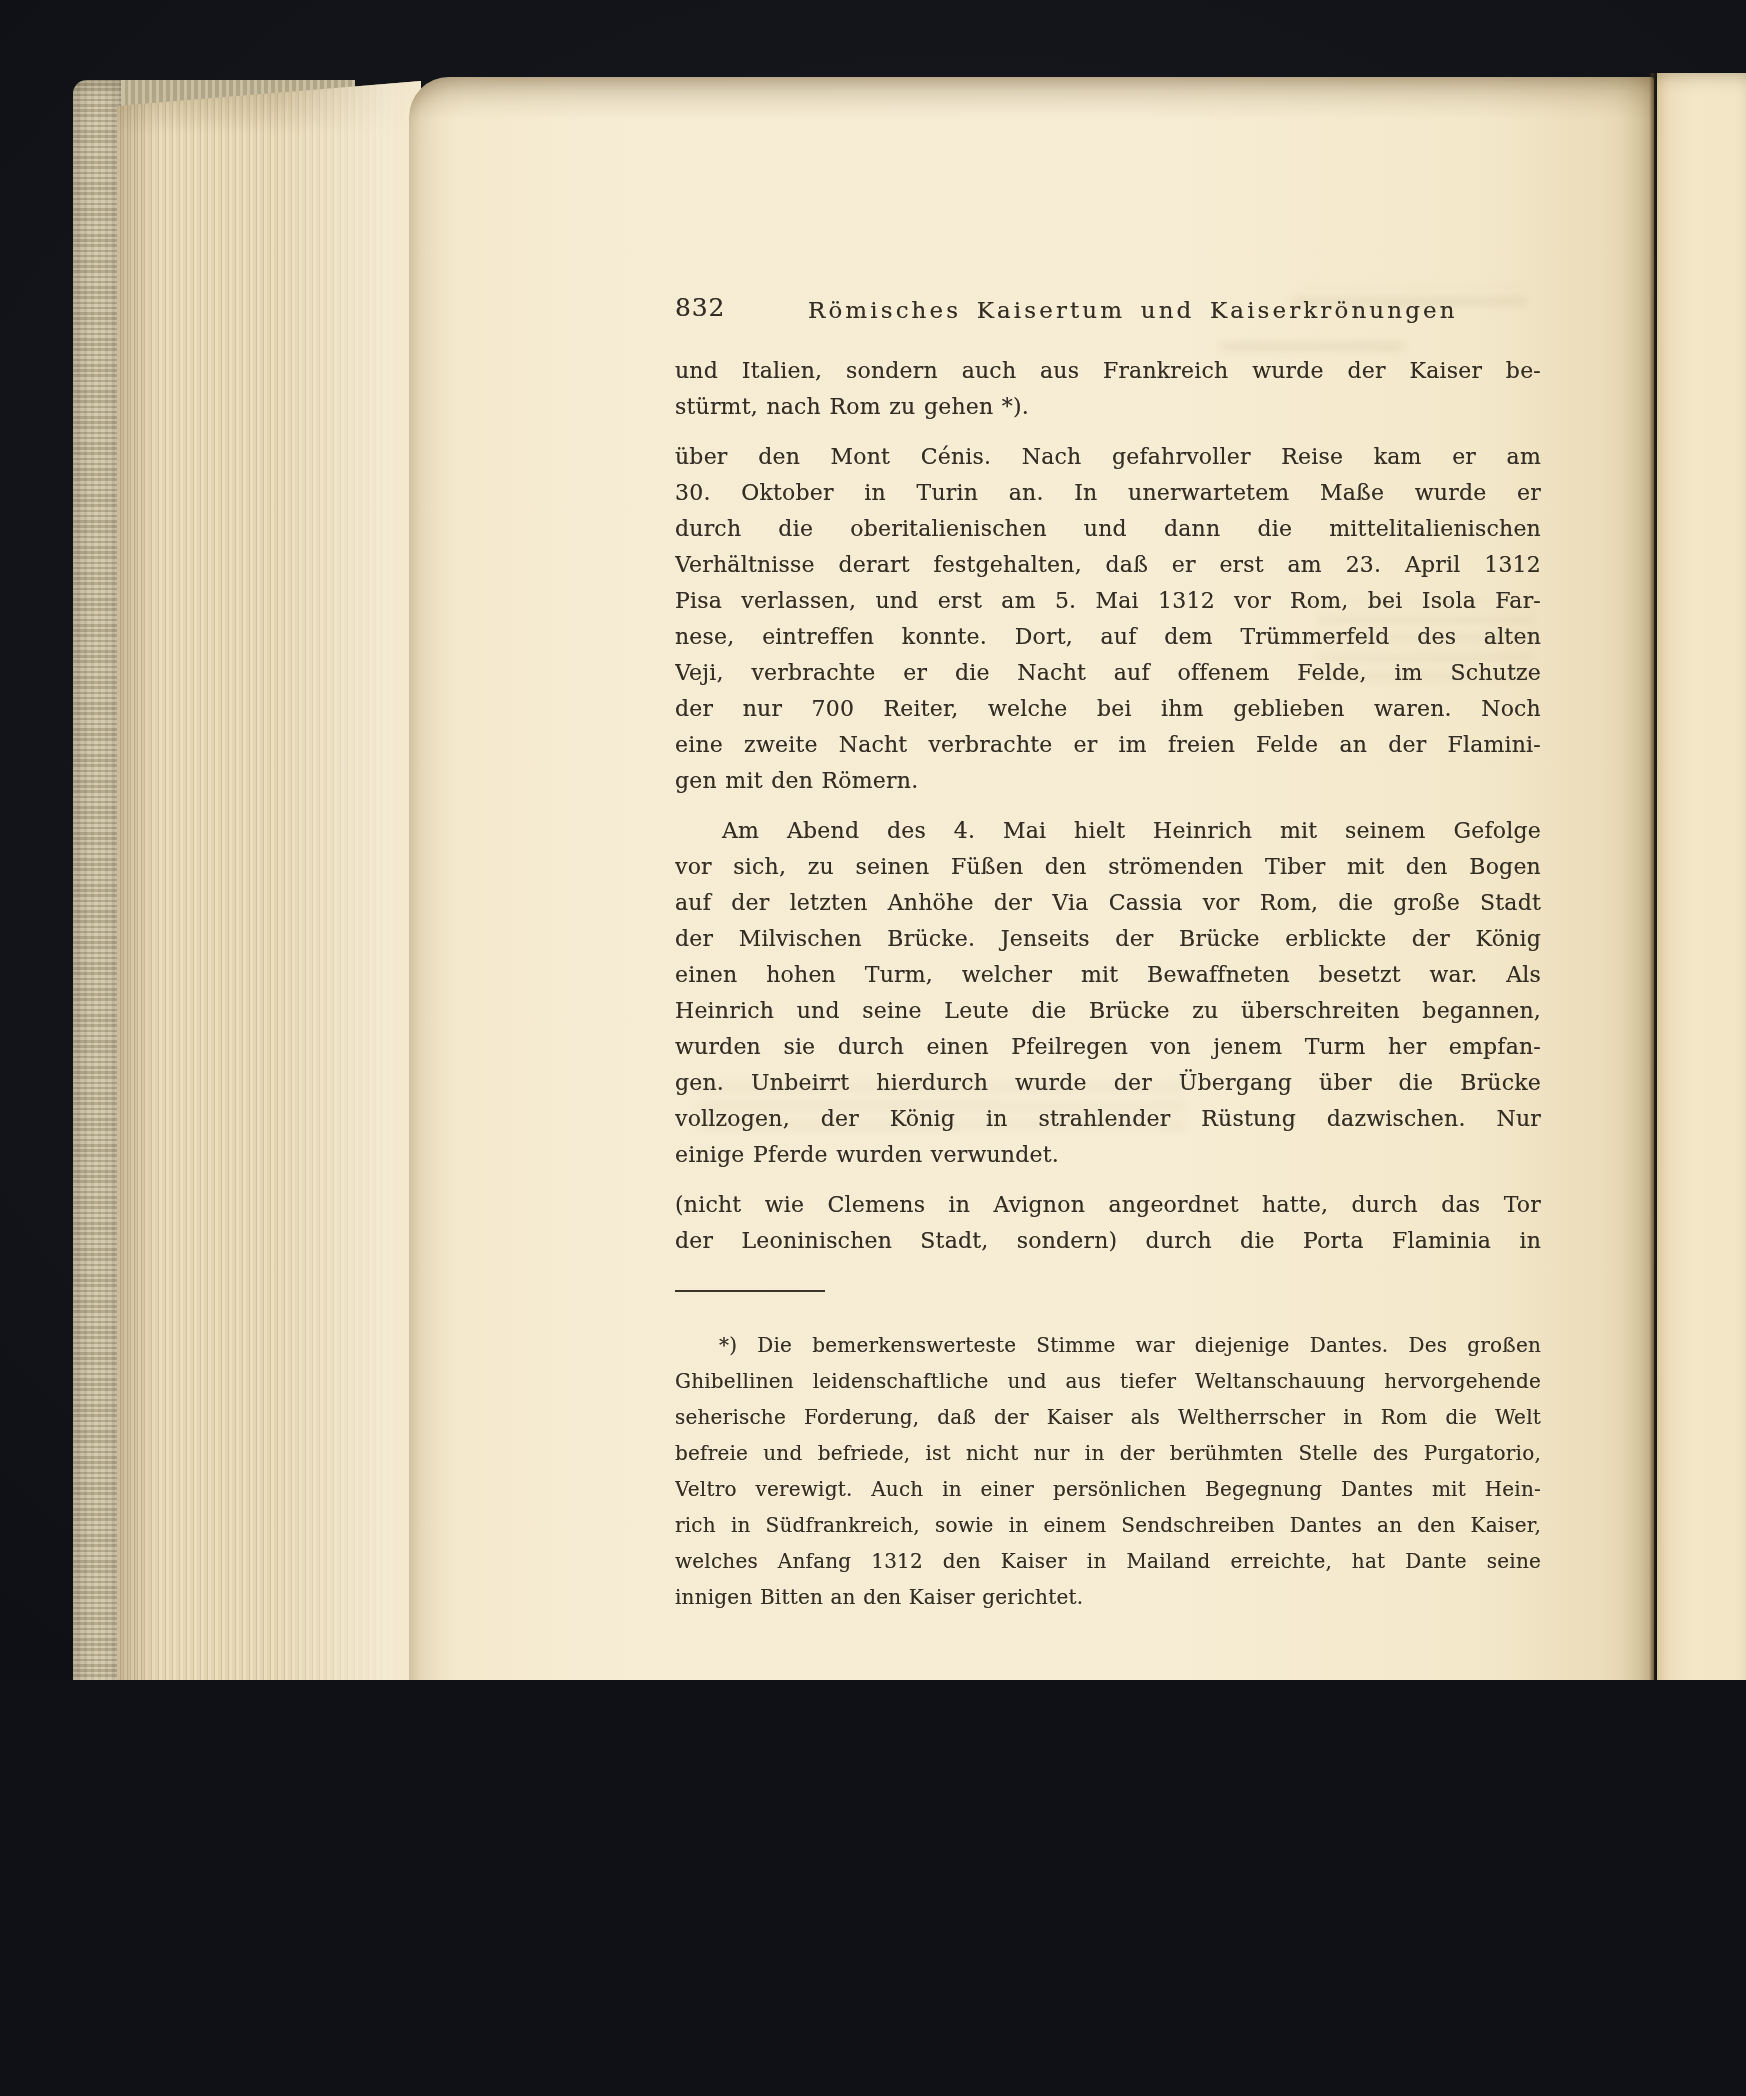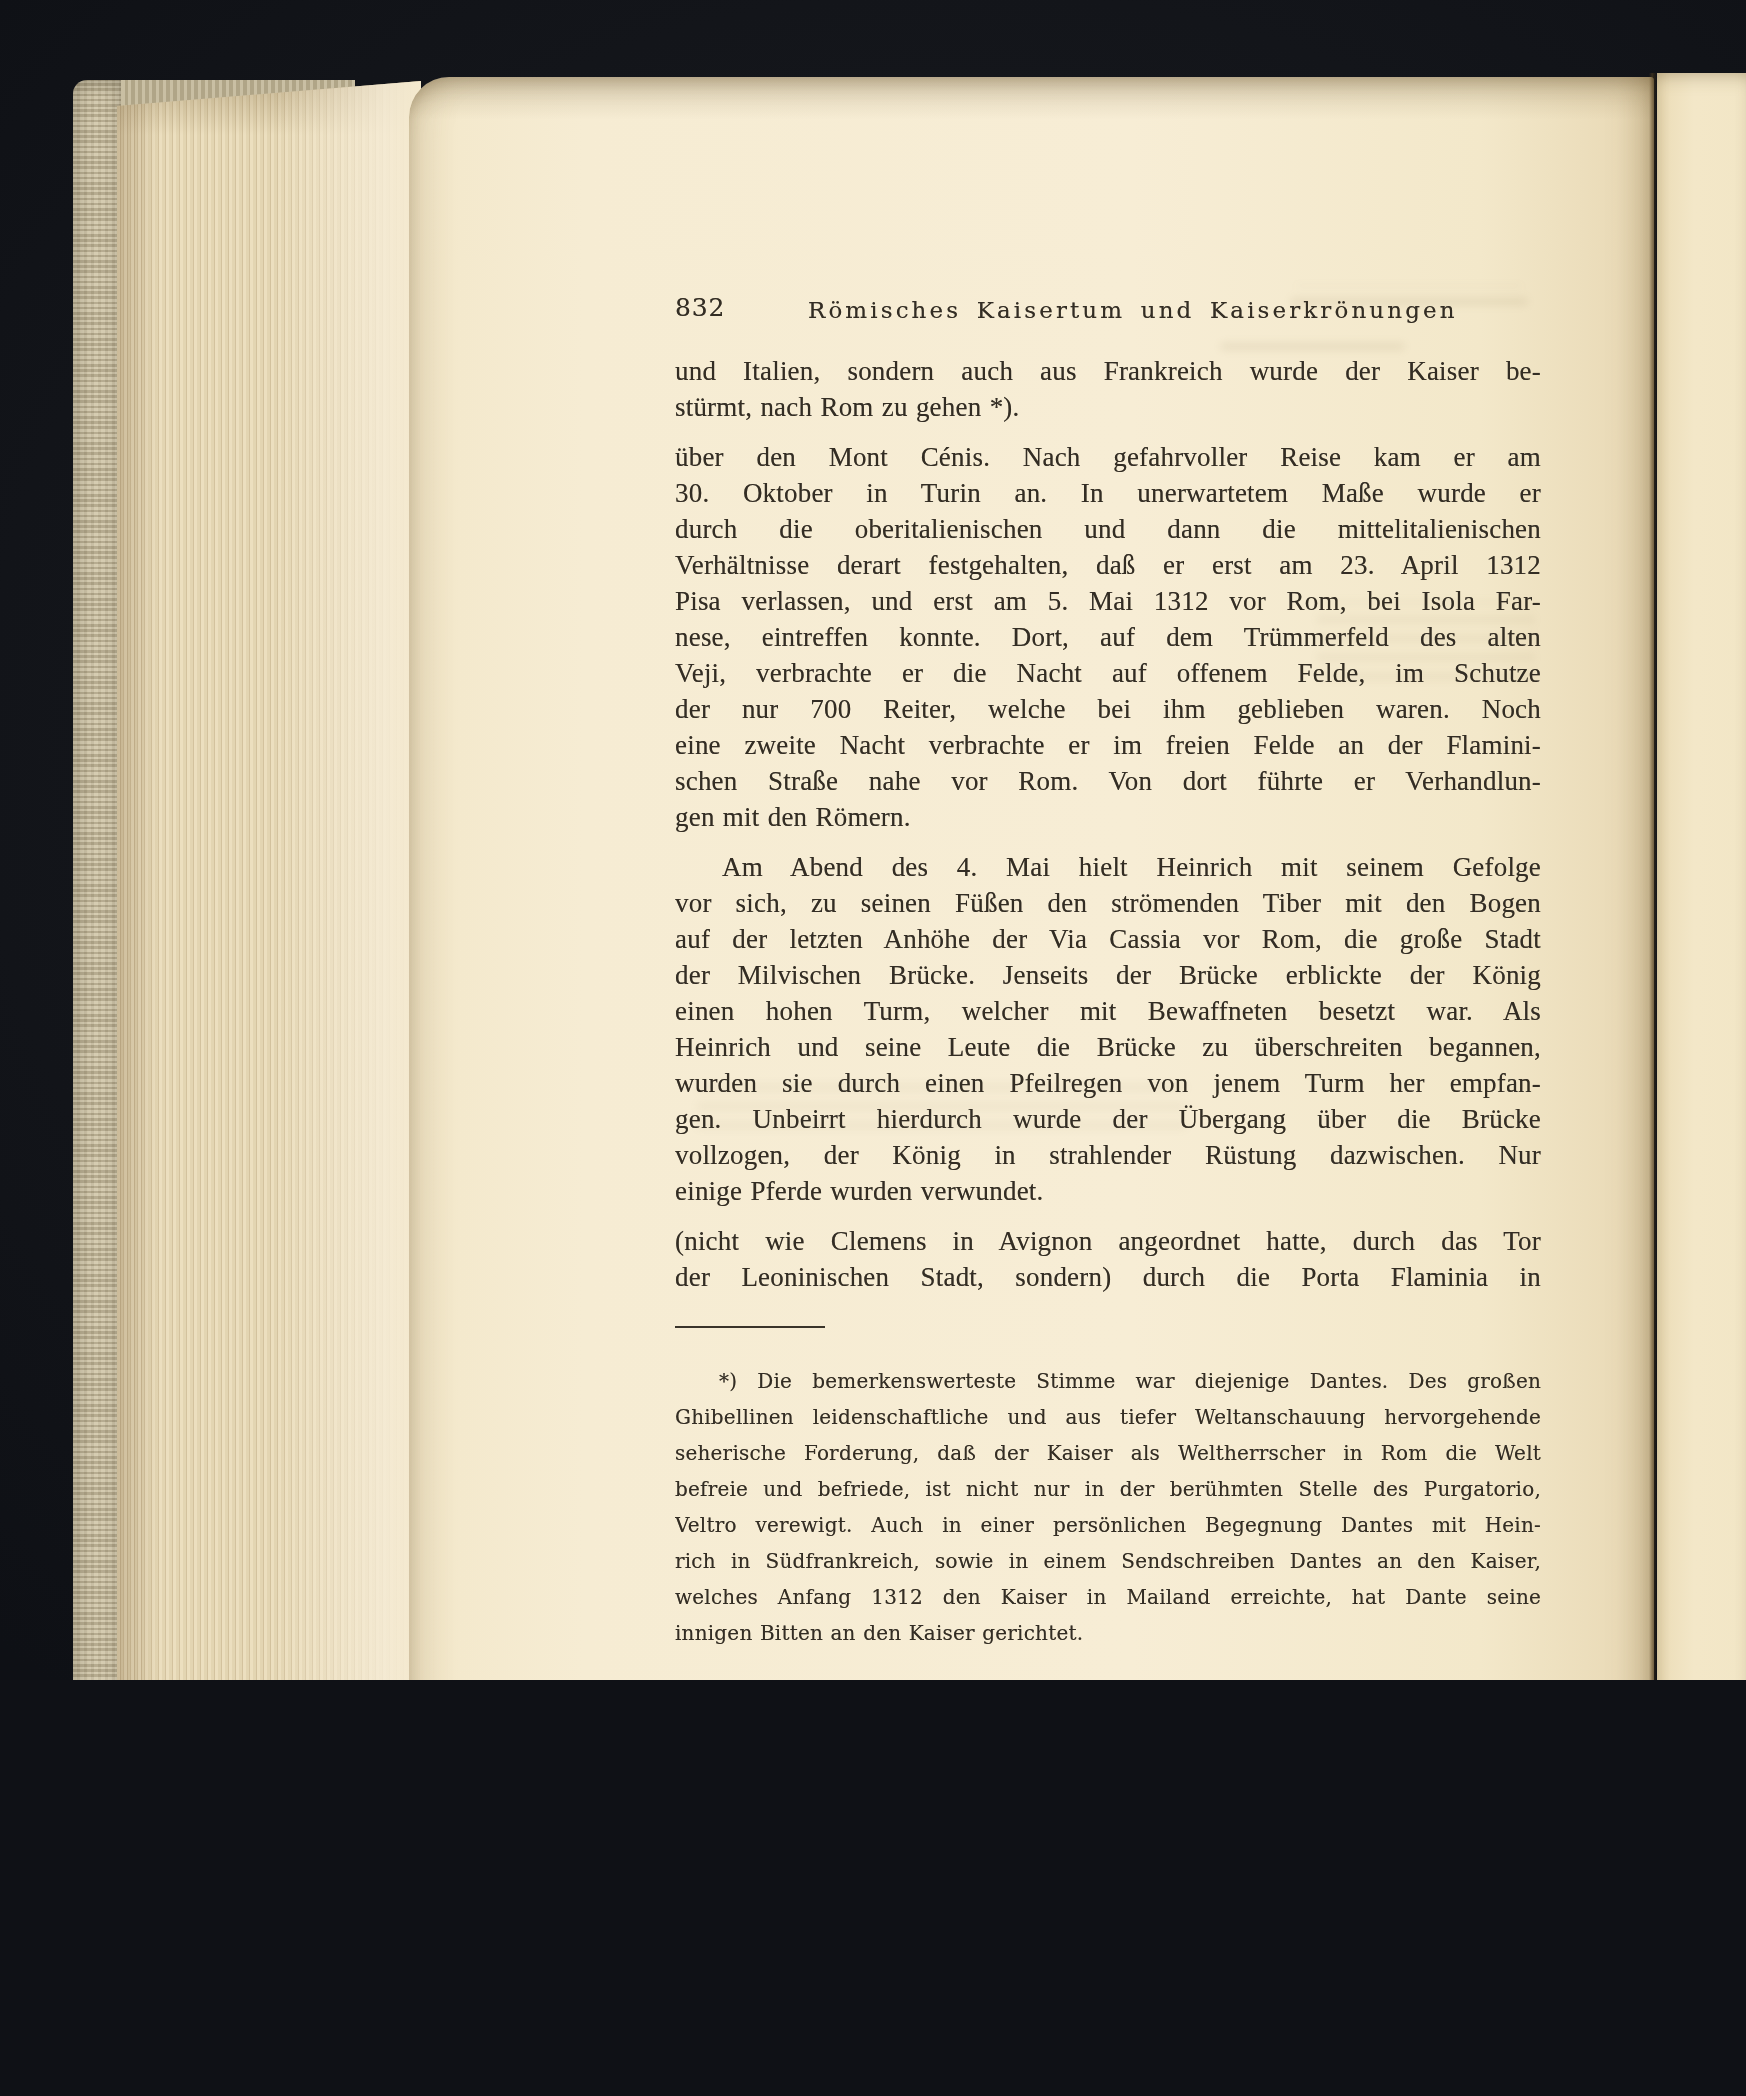--- a/index.html
+++ b/index.html
@@ -54,22 +54,22 @@
 
   
   .ink{color:#332d24;text-shadow:0 0 0.6px rgba(51,45,36,.5);}
   .header{left:266px;top:213px;width:866px;height:36px;}
   .pagenum{left:0;top:0;font-size:25px;line-height:36px;letter-spacing:0.9px;position:absolute;}
   .runhead{left:133px;top:1.7px;font-size:23px;line-height:36px;letter-spacing:3.1px;word-spacing:5.2px;position:absolute;}
 
   .textblock{left:266px;top:276px;width:866px;position:absolute;}
   .para{position:relative;}
   .para + .para{margin-top:14px;}
-  .ln{position:relative;height:36px;line-height:36px;font-size:27px;overflow:hidden;
-      text-align:justify;letter-spacing:0.2px;word-spacing:1.3px;font-family:Liberation Serif, serif;}
+  .ln{position:relative;height:36px;line-height:36px;font-size:22px;overflow:hidden;
+      text-align:justify;letter-spacing:0.2px;word-spacing:1.3px;}
   .fln{position:relative;height:36px;line-height:36px;font-size:20px;overflow:hidden;
       text-align:justify;letter-spacing:0.2px;word-spacing:0.9px;}
   .j{text-align-last:justify;}
   .e{text-align-last:left;}
   .ind{text-indent:47px;}
   .find{text-indent:44px;}
   .fnrule{position:relative;margin-top:31px;width:150px;height:0;border-top:2.6px solid #3a342a;}
   .footnote{position:relative;margin-top:35px;}
 </style>
 </head>
@@ -103,21 +103,20 @@
       <div class="para">
         <div class="ln j">über den Mont Cénis.  Nach gefahrvoller Reise kam er am</div>
         <div class="ln j">30. Oktober in Turin an.  In unerwartetem Maße wurde er</div>
         <div class="ln j">durch die oberitalienischen und dann die mittelitalienischen</div>
         <div class="ln j">Verhältnisse derart festgehalten, daß er erst am 23. April 1312</div>
         <div class="ln j">Pisa verlassen, und erst am 5. Mai 1312 vor Rom, bei Isola Far-</div>
         <div class="ln j">nese, eintreffen konnte.  Dort, auf dem Trümmerfeld des alten</div>
         <div class="ln j">Veji, verbrachte er die Nacht auf offenem Felde, im Schutze</div>
         <div class="ln j">der nur 700 Reiter, welche bei ihm geblieben waren.  Noch</div>
         <div class="ln j">eine zweite Nacht verbrachte er im freien Felde an der Flamini-</div>
-        <div class="ln j">schen Straße nahe vor Rom.  Von dort führte er Verhandlun-</div>
         <div class="ln e">gen mit den Römern.</div>
       </div>
 
       <div class="para">
         <div class="ln j ind">Am Abend des 4. Mai hielt Heinrich mit seinem Gefolge</div>
         <div class="ln j">vor sich, zu seinen Füßen den strömenden Tiber mit den Bogen</div>
         <div class="ln j">auf der letzten Anhöhe der Via Cassia vor Rom, die große Stadt</div>
         <div class="ln j">der Milvischen Brücke.  Jenseits der Brücke erblickte der König</div>
         <div class="ln j">einen hohen Turm, welcher mit Bewaffneten besetzt war.  Als</div>
         <div class="ln j">Heinrich und seine Leute die Brücke zu überschreiten begannen,</div>

